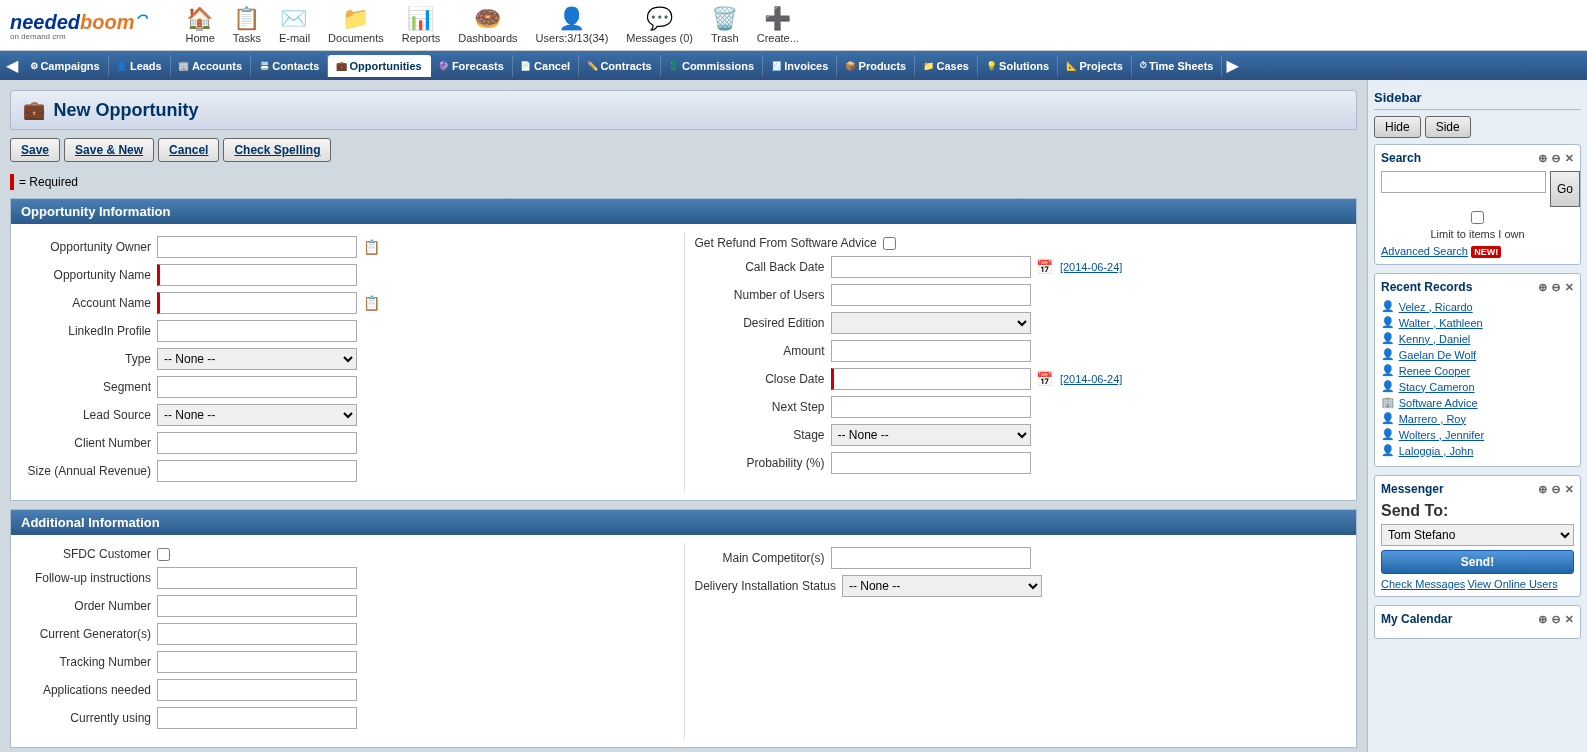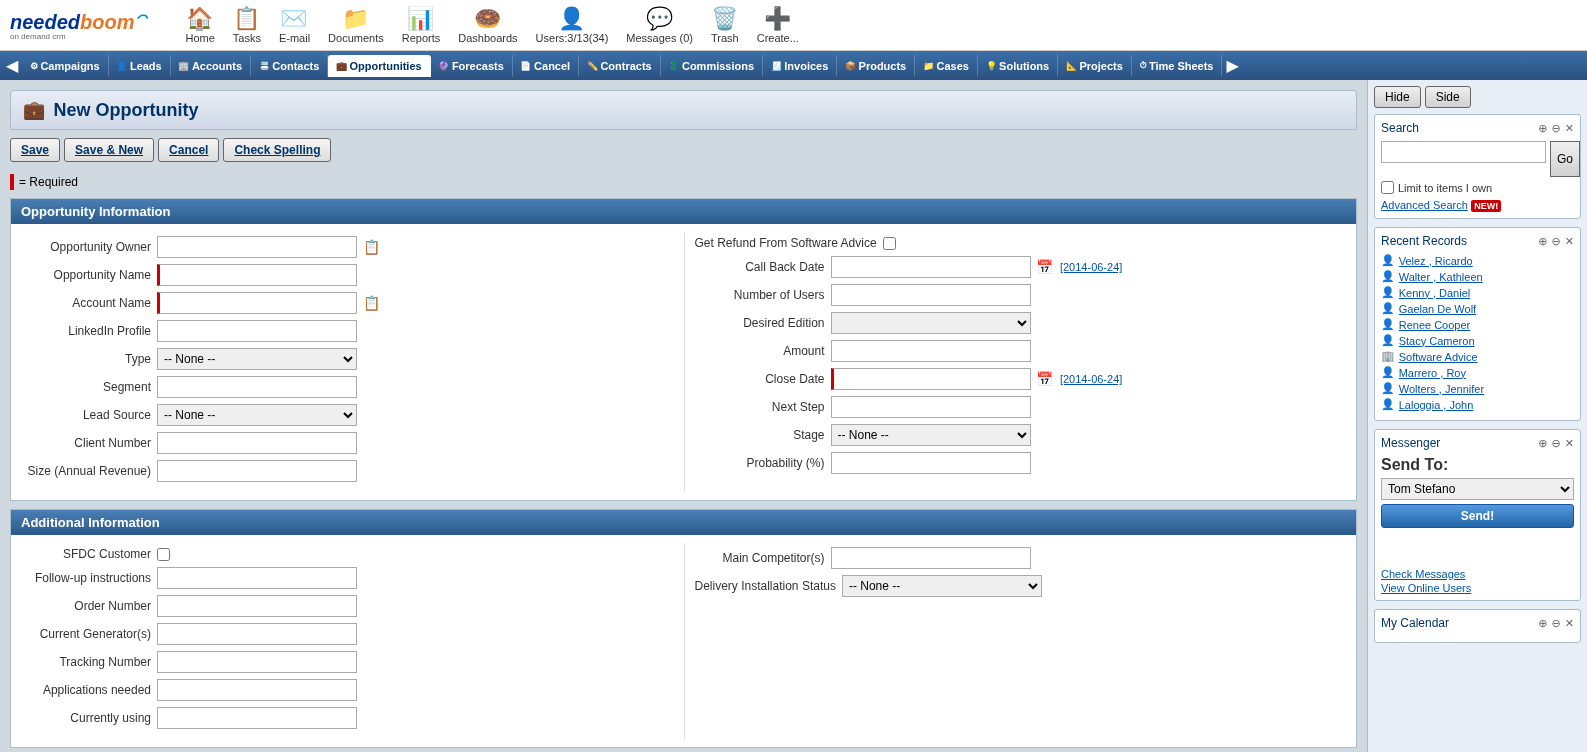--- a/index.html
+++ b/index.html
@@ -157,21 +157,21 @@
     }
     .sidebar-section {
       background: #fff;
       border: 1px solid #aabbcc;
       border-radius: 3px;
       margin-bottom: 8px;
       padding: 6px;
     }
     .sidebar-section-title {
       font-size: 12px;
-      font-weight: normal;
+      font-weight: bold;
       color: #003366;
       margin-bottom: 6px;
       display: flex;
       justify-content: space-between;
       align-items: center;
     }
     .sidebar-section-icons { display: flex; gap: 4px; color: #666; font-size: 11px; }
     .search-row { display: flex; gap: 4px; margin-bottom: 4px; }
     .search-input {
       flex: 1;
@@ -180,21 +180,21 @@
       font-size: 12px;
       height: 22px;
     }
     .search-go-btn {
       padding: 10px 6px;
       font-size: 12px;
       border: 1px solid #666;
       background: linear-gradient(to bottom, #f0f0f0, #d0d0d0);
       cursor: pointer;
     }
-    .checkbox-label { display: flex; align-items: center; gap: 4px; font-size: 11px; color: #333; margin-bottom: 4px; }
+    .checkbox-label { display: flex; align-items: center; gap: 4px; font-size: 11px; color: #333; margin-bottom: 4px; flex-direction: column; }
     .adv-search-link { font-size: 11px; color: #0055aa; text-decoration: underline; cursor: pointer; }
     .new-badge { background: #cc0000; color: #fff; font-size: 9px; font-weight: bold; padding: 1px 3px; border-radius: 2px; }
 
     
     .recent-record-item {
       display: flex; align-items: center; gap: 4px;
       margin-bottom: 3px;
       cursor: pointer;
     }
     .record-icon { color: #666; font-size: 11px; }
@@ -215,21 +215,21 @@
       padding: 4px;
       background: linear-gradient(to bottom, #5599dd, #2266aa);
       color: #fff;
       font-weight: bold;
       border: 1px solid #1155aa;
       cursor: pointer;
       font-size: 12px;
       border-radius: 3px;
       margin-bottom: 4px;
     }
-    .messenger-links { display: flex; flex-direction: column; gap: 2px; margin-top: 36px; }
+    .messenger-links { display: flex; flex-direction: row; gap: 2px; }
     .messenger-link { font-size: 11px; color: #0055aa; text-decoration: underline; cursor: pointer; }
 
     
     .logo-area { display: flex; flex-direction: column; align-items: flex-start; }
     .salesboom-logo { font-size: 20px; font-weight: bold; font-style: italic; }
     .salesboom-logo .sales { color: #003399; }
     .salesboom-logo .boom { color: #e87722; }
     .logo-tagline { font-size: 8px; color: #666; margin-top: -2px; }
 
     .divider-col { border-left: 1px solid #dde; }
@@ -549,20 +549,21 @@
             </select>
           </div>
 
         </div>
       </div>
     </div>
 
   </div>
 
   <div class="sidebar">
+    <div class="sidebar-title">Sidebar</div>
     <div class="sidebar-controls">
       <button class="sidebar-btn">Hide</button>
       <button class="sidebar-btn">Side</button>
     </div>
 
     <div class="sidebar-section">
       <div class="sidebar-section-title">
         <span>Search</span>
         <div class="sidebar-section-icons">
           <span>⊕</span>

